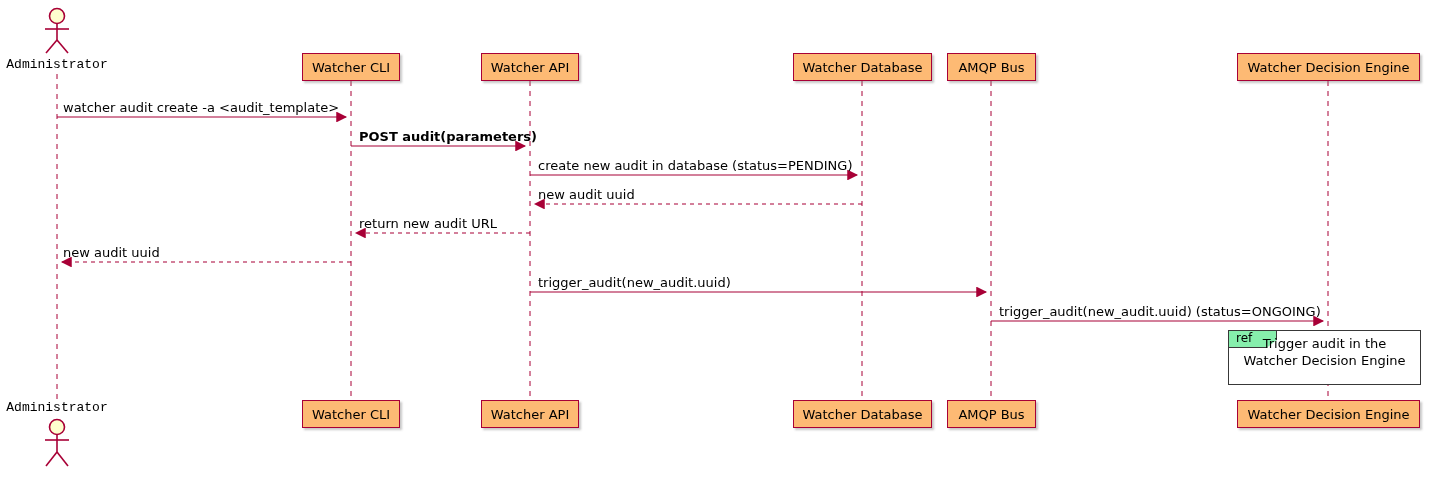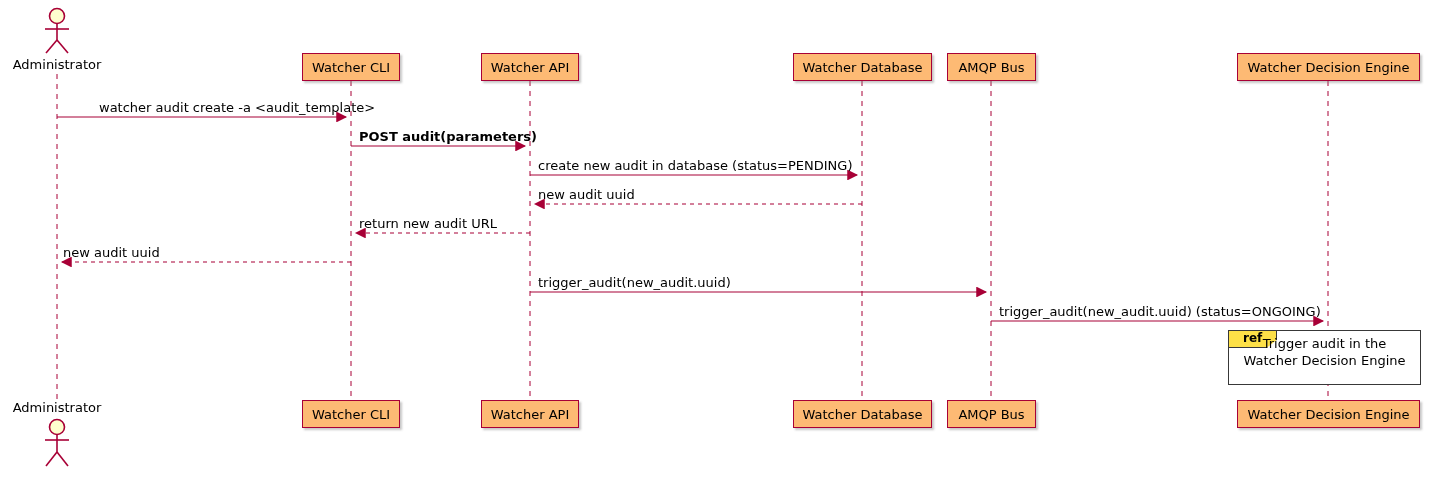--- a/index.html
+++ b/index.html
@@ -7,31 +7,31 @@
     position:relative;width:1434px;height:486px;background:#ffffff;
     font-family:"DejaVu Sans","Liberation Sans",sans-serif;font-size:13px;color:#000;
     overflow:hidden;
   }
   .layer{position:absolute;left:0;top:0;}
   .pbox{
     position:absolute;height:28px;background:#fdba74;border:1.5px solid #A80036;
     box-sizing:border-box;display:flex;align-items:center;justify-content:center;
     box-shadow:2px 2px 2px rgba(130,130,130,.45);white-space:nowrap;
   }
-  .actor-label{position:absolute;width:110px;text-align:center;white-space:nowrap;}
+  .actor-label{position:absolute;width:110px;text-align:center;white-space:nowrap;font-family:Liberation Mono, monospace;}
   .msg{position:absolute;white-space:nowrap;}
   .ref{
     position:absolute;left:1228px;top:330px;width:193px;height:55px;
     background:#ffffff;border:1.7px solid #383838;box-sizing:border-box;
   }
   .ref-tab{
-    position:absolute;left:0;top:0;width:48px;height:17px;background:#fde047;
+    position:absolute;left:0;top:0;width:48px;height:17px;background:#86efac;
     border-right:1.7px solid #383838;border-bottom:1.7px solid #383838;
     clip-path:polygon(0 0,100% 0,100% 52%,78% 100%,0 100%);
-    box-sizing:border-box;font-weight:bold;font-size:12px;padding-left:14px;line-height:15px;
+    box-sizing:border-box;font-weight:normal;font-size:12px;padding-left:7px;line-height:15px;
   }
   .ref-body{position:absolute;left:0;right:0;top:4px;text-align:center;line-height:17px;}
 </style>
 </head>
 <body>
 
 <div class="canvas">
 
   <svg class="layer" width="1434" height="486" viewBox="0 0 1434 486">
     <defs>
@@ -85,21 +85,21 @@
   <div class="pbox" style="left:793px;top:53px;width:139px;">Watcher Database</div>
   <div class="pbox" style="left:947px;top:53px;width:89px;">AMQP Bus</div>
   <div class="pbox" style="left:1237px;top:53px;width:183px;">Watcher Decision Engine</div>
 
   <div class="pbox" style="left:302px;top:400px;width:98px;">Watcher CLI</div>
   <div class="pbox" style="left:481px;top:400px;width:98px;">Watcher API</div>
   <div class="pbox" style="left:793px;top:400px;width:139px;">Watcher Database</div>
   <div class="pbox" style="left:947px;top:400px;width:89px;">AMQP Bus</div>
   <div class="pbox" style="left:1237px;top:400px;width:183px;">Watcher Decision Engine</div>
 
-  <div class="msg" style="left:63px;top:100px;margin-left:36px;">watcher audit create -a &lt;audit_template&gt;</div>
+  <div class="msg" style="left:63px;top:100px;">watcher audit create -a &lt;audit_template&gt;</div>
   <div class="msg" style="left:359px;top:129px;font-weight:bold;">POST audit(parameters)</div>
   <div class="msg" style="left:538px;top:158px;">create new audit in database (status=PENDING)</div>
   <div class="msg" style="left:538px;top:187px;">new audit uuid</div>
   <div class="msg" style="left:359px;top:216px;">return new audit URL</div>
   <div class="msg" style="left:63px;top:245px;">new audit uuid</div>
   <div class="msg" style="left:999px;top:304px;">trigger_audit(new_audit.uuid) (status=ONGOING)</div>
   <div class="msg" style="left:538px;top:275px;">trigger_audit(new_audit.uuid)</div>
 
   <div class="ref">
     <div class="ref-tab">ref</div>

